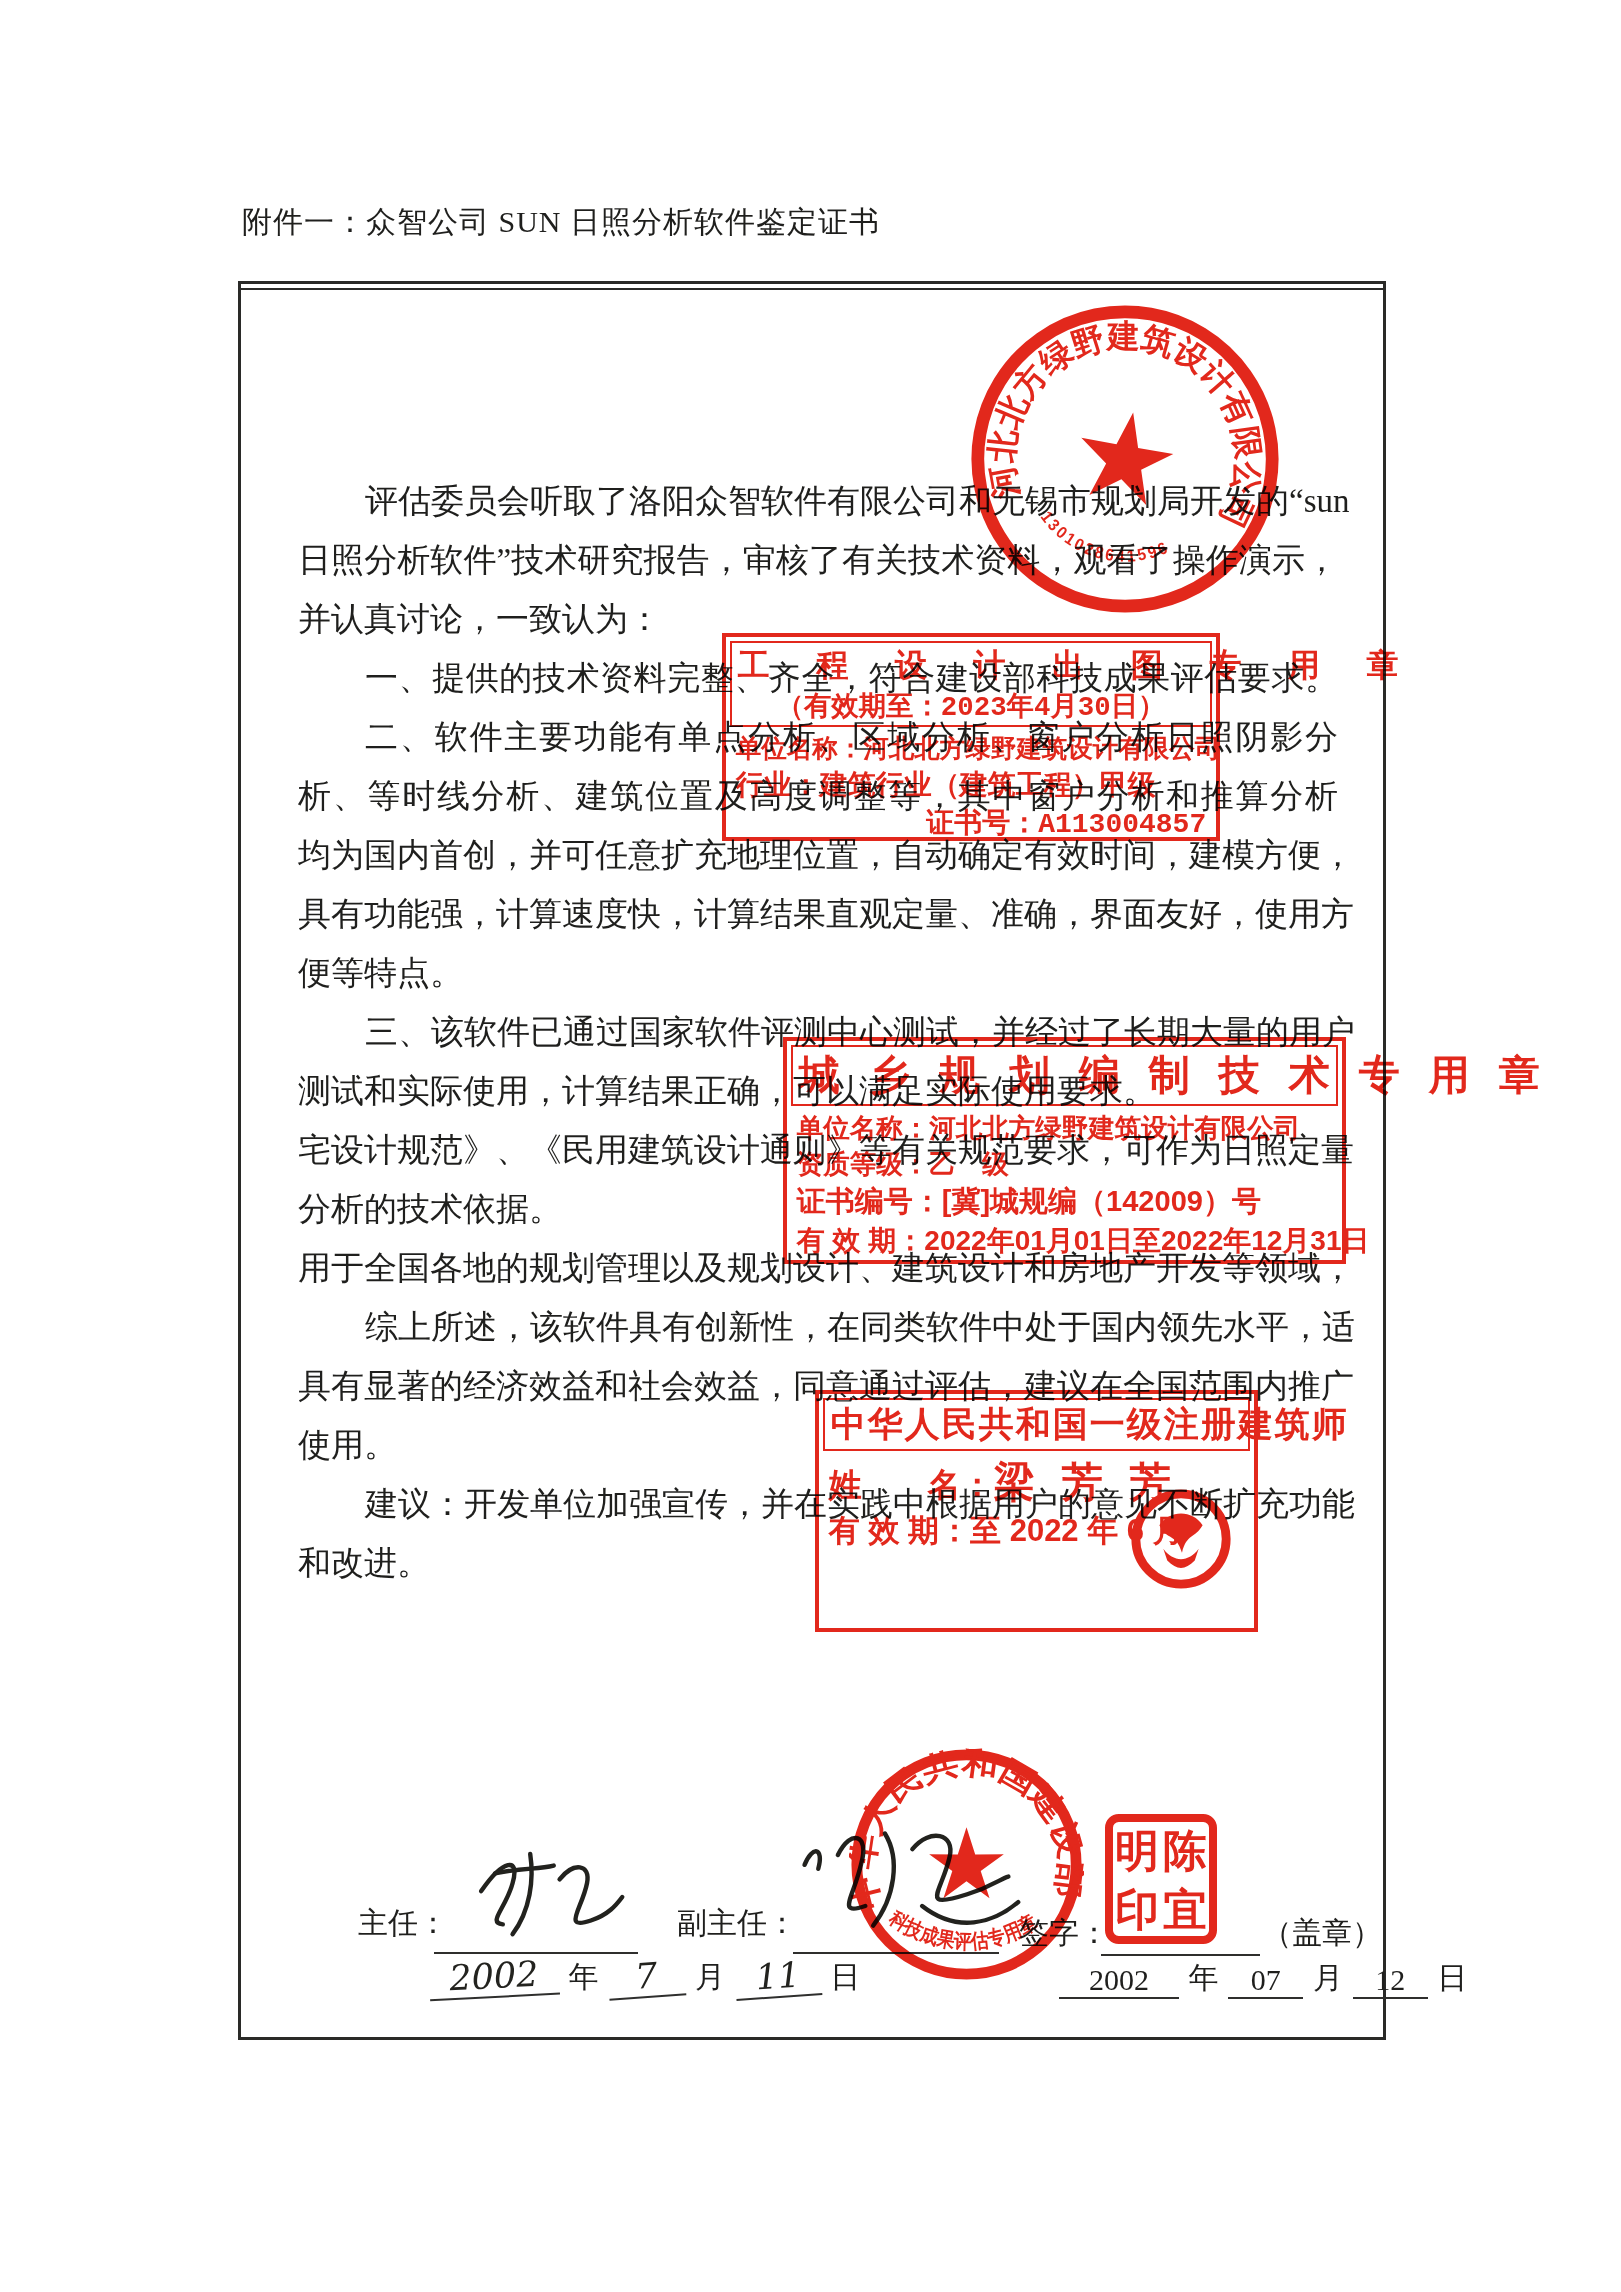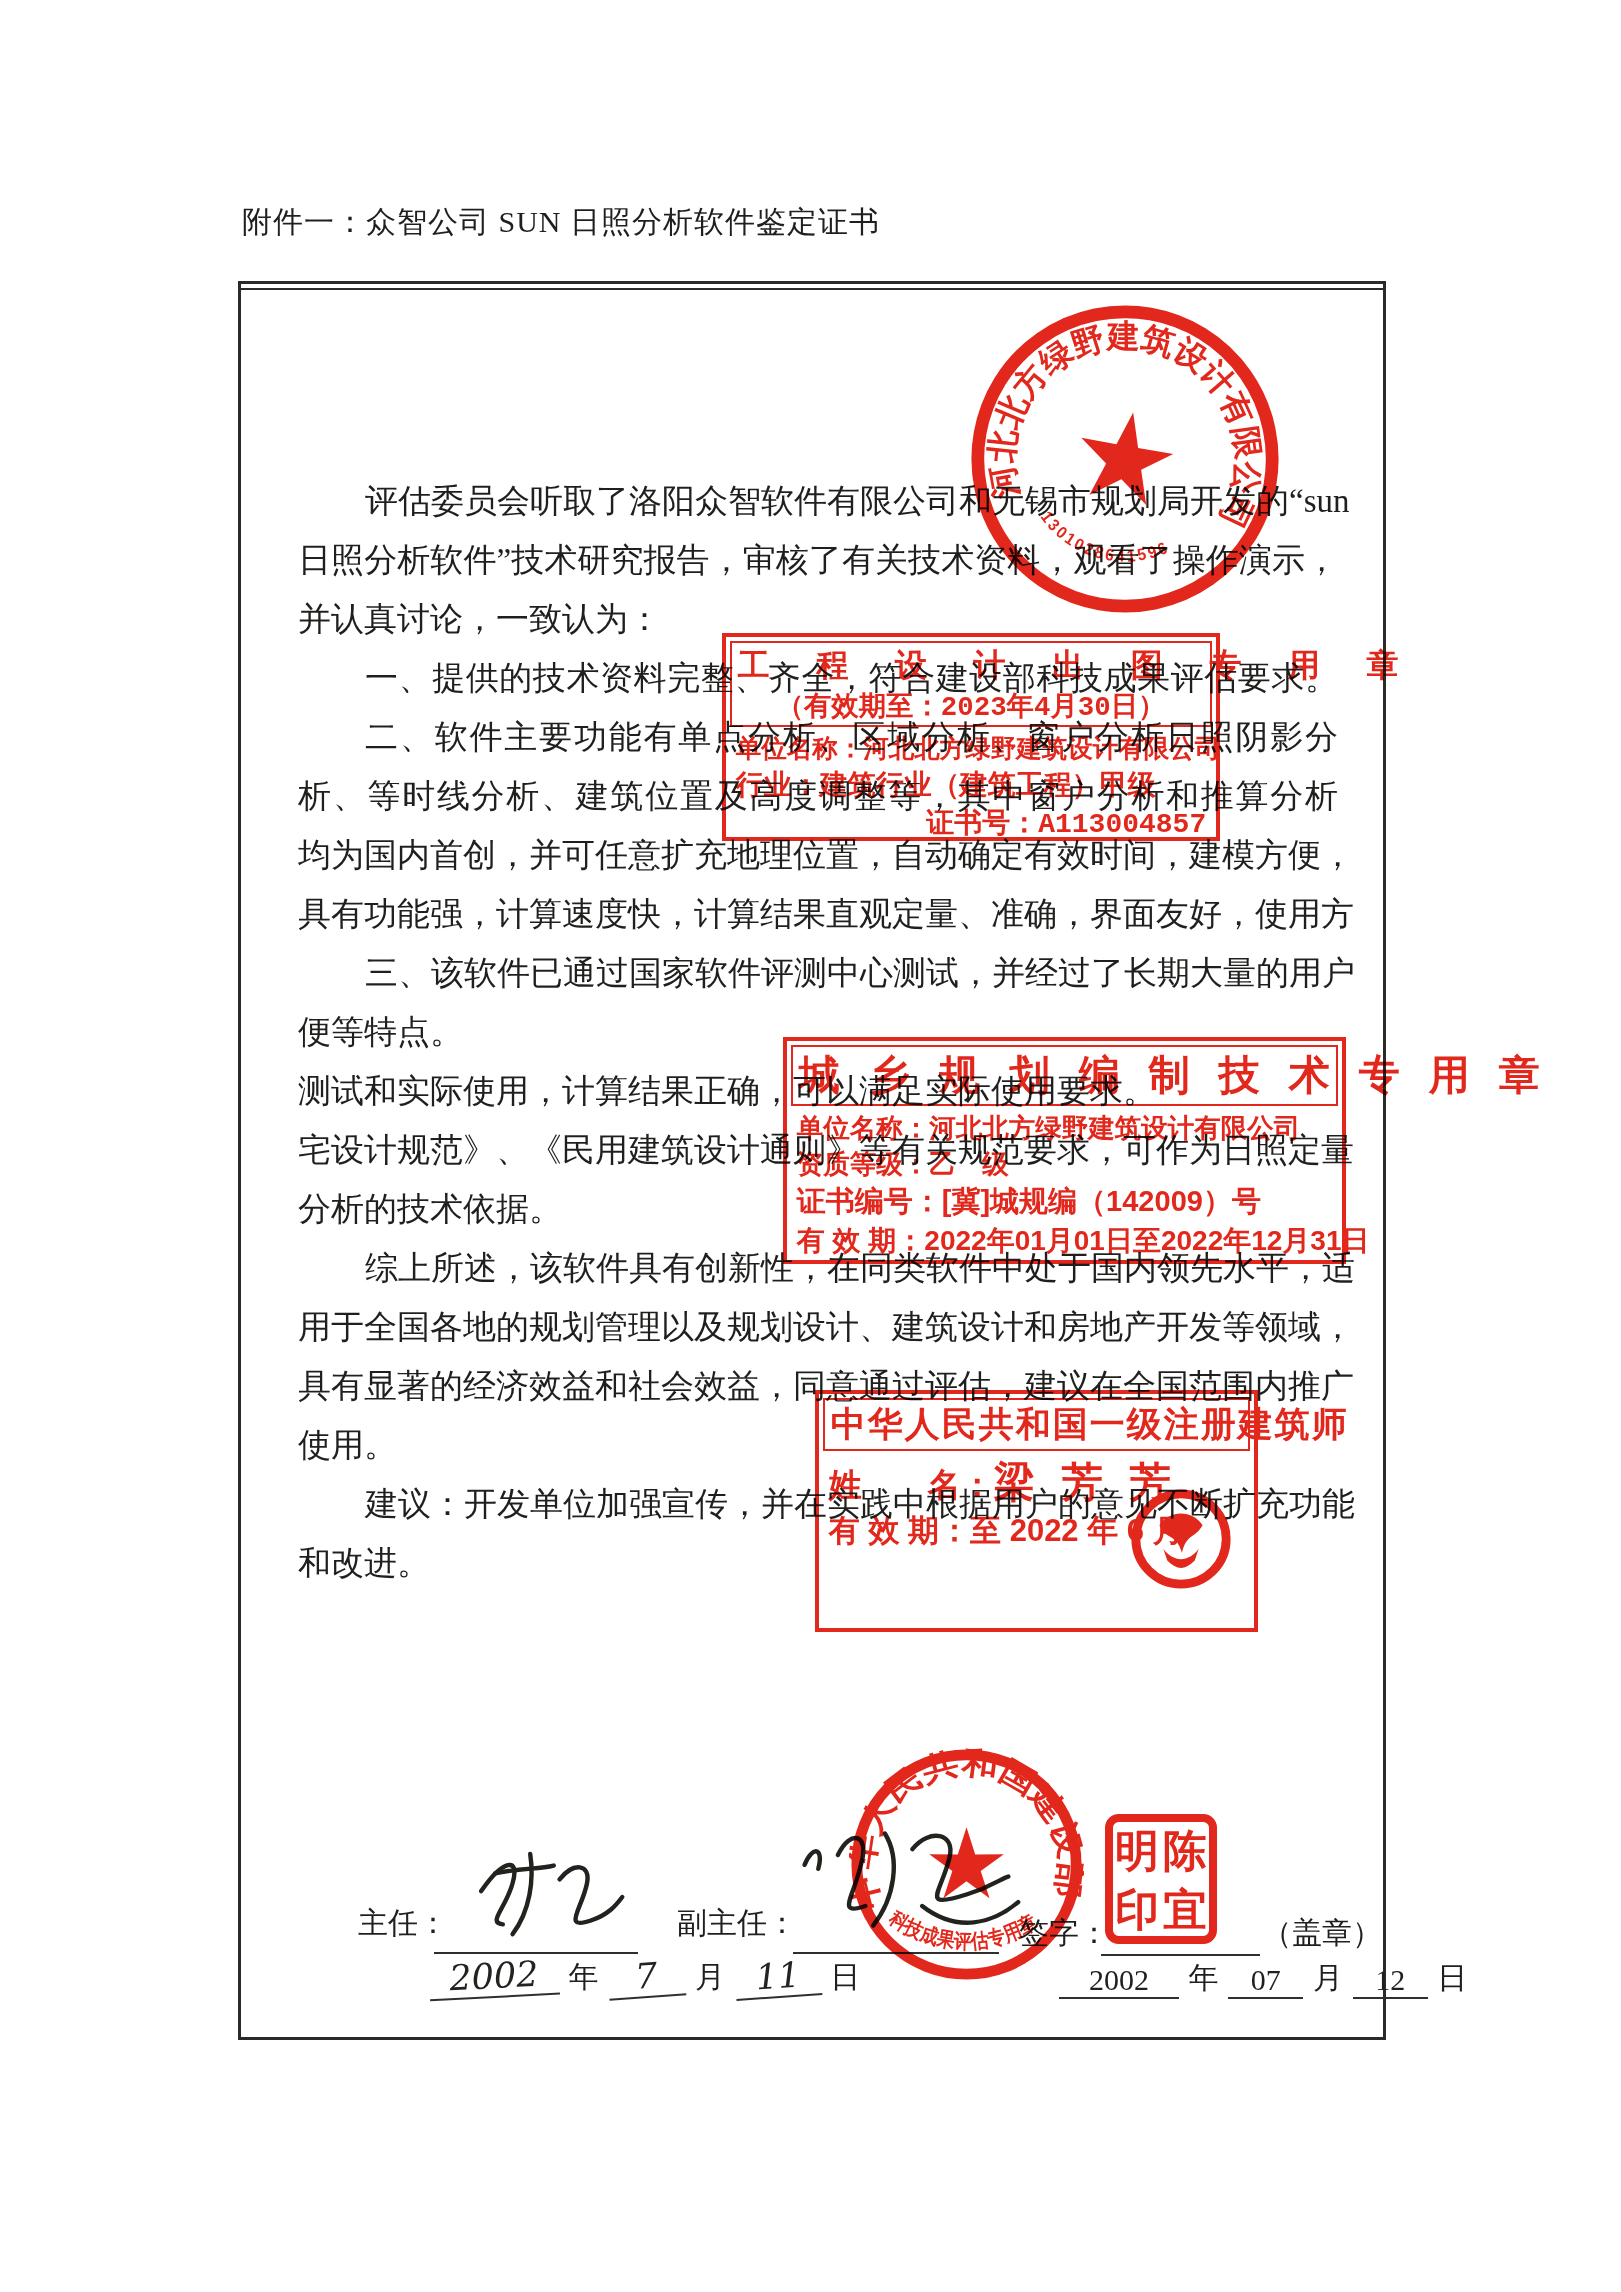--- a/index.html
+++ b/index.html
@@ -56,27 +56,27 @@
 
   <div class="doc-body" id="doc-body">
       <div class="line indent">评估委员会听取了洛阳众智软件有限公司和无锡市规划局开发的“sun</div>
       <div class="line">日照分析软件”技术研究报告，审核了有关技术资料，观看了操作演示，</div>
       <div class="line short">并认真讨论，一致认为：</div>
       <div class="line indent">一、提供的技术资料完整、齐全，符合建设部科技成果评估要求。</div>
       <div class="line indent">二、软件主要功能有单点分析、区域分析、窗户分析日照阴影分</div>
       <div class="line">析、等时线分析、建筑位置及高度调整等，其中窗户分析和推算分析</div>
       <div class="line">均为国内首创，并可任意扩充地理位置，自动确定有效时间，建模方便，</div>
       <div class="line">具有功能强，计算速度快，计算结果直观定量、准确，界面友好，使用方</div>
+      <div class="line short">便等特点。</div>
       <div class="line indent">三、该软件已通过国家软件评测中心测试，并经过了长期大量的用户</div>
-      <div class="line short">便等特点。</div>
       <div class="line short">测试和实际使用，计算结果正确，可以满足实际使用要求。</div>
       <div class="line">宅设计规范》、《民用建筑设计通则》等有关规范要求，可作为日照定量</div>
       <div class="line short">分析的技术依据。</div>
+      <div class="line">用于全国各地的规划管理以及规划设计、建筑设计和房地产开发等领域，</div>
       <div class="line indent">综上所述，该软件具有创新性，在同类软件中处于国内领先水平，适</div>
-      <div class="line">用于全国各地的规划管理以及规划设计、建筑设计和房地产开发等领域，</div>
       <div class="line">具有显著的经济效益和社会效益，同意通过评估，建议在全国范围内推广</div>
       <div class="line short">使用。</div>
       <div class="line indent">建议：开发单位加强宣传，并在实践中根据用户的意见不断扩充功能</div>
       <div class="line short">和改进。</div>
     </div>
 
   <div class="abs label" style="left:117px;top:1619px;text-align:center;">主任：</div>
   <div class="abs uline" style="left:193px;top:1666px;width:204px;height:2px;"></div>
   <svg class="abs sig-svg" style="left:203px;top:1556px;" width="191" height="110" viewBox="0 0 195 112" aria-label="郝力">
     <path d="M38,52 C60,20 78,16 70,44 C63,70 44,84 60,86"></path>

